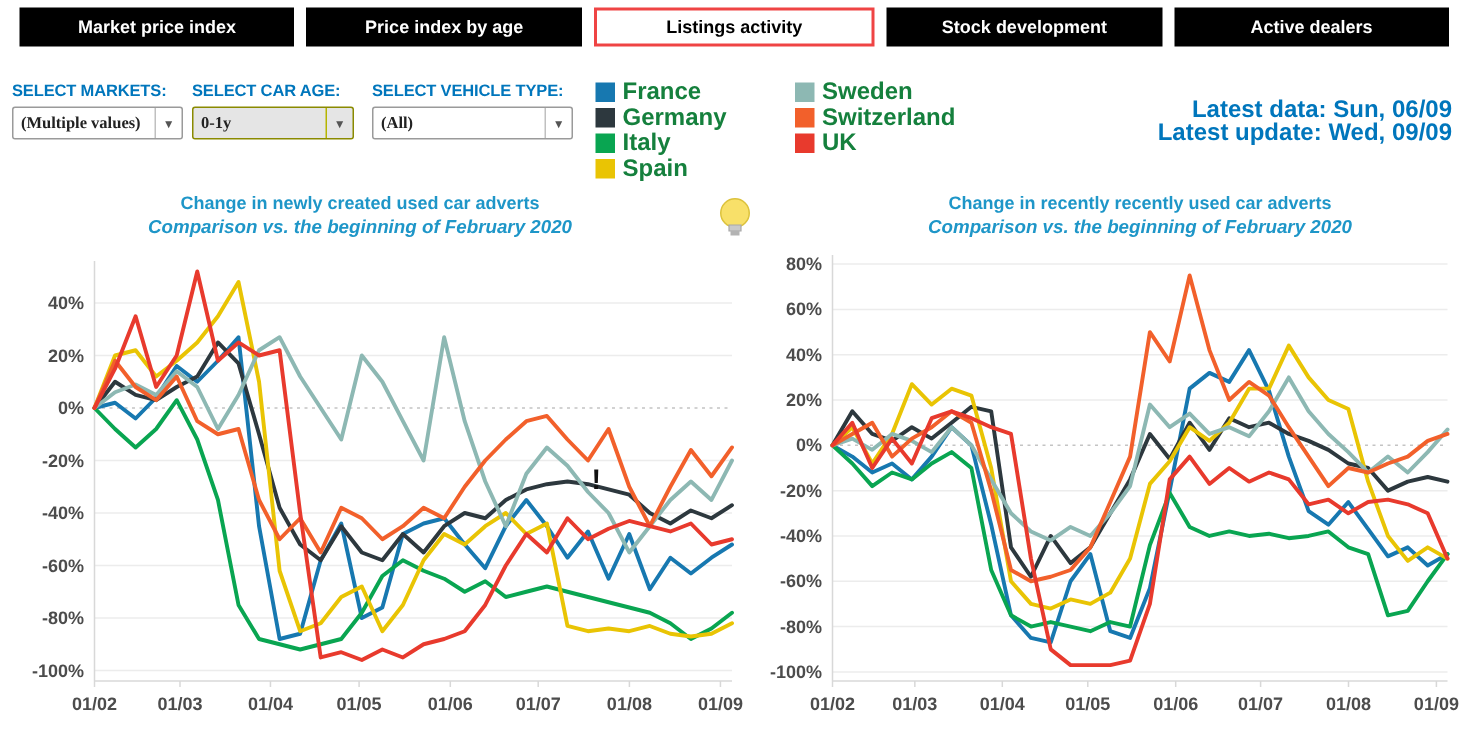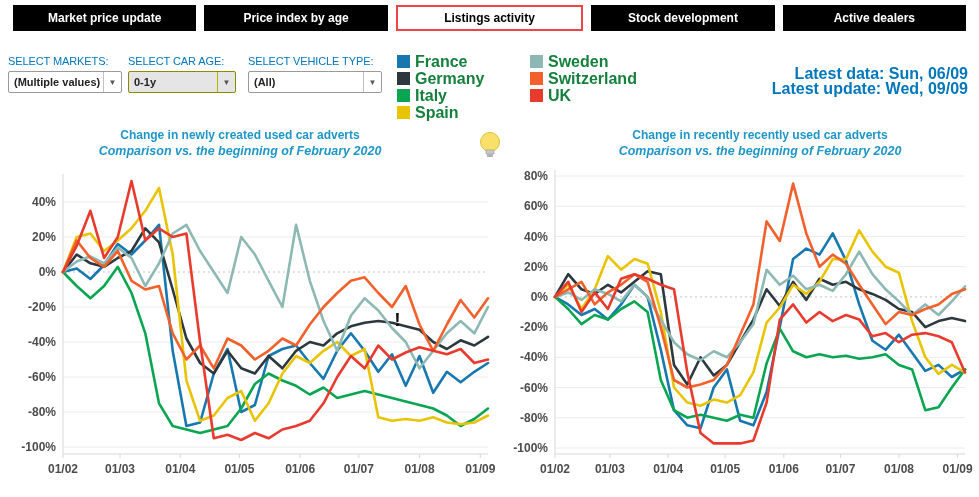--- a/index.html
+++ b/index.html
@@ -8,26 +8,26 @@
   #app { position:relative; width:979px; height:497px; background:#fff; overflow:hidden; }
 
   
   .tabbar { position:absolute; left:13px; top:5px; width:953px; display:flex; gap:8px; }
   .tab { flex:1 1 0; height:26px; background:#000; color:#fff; font-size:12px; font-weight:bold;
          display:flex; align-items:center; justify-content:center; cursor:pointer; }
   .tab.active { background:#fff; color:#000; border:2px solid #ef4444; }
 
   
   .filter { position:absolute; top:55px; }
-  .filter-label { font-size:11px; font-weight:normal; color:#0076bc; letter-spacing:-0.1px; margin-bottom:4px; }
+  .filter-label { font-size:11px; font-weight:bold; color:#0076bc; letter-spacing:-0.1px; margin-bottom:4px; }
   .dropdown { height:22px; background:#fff; border:1px solid #9a9a9a; border-radius:2px;
               display:flex; align-items:stretch; }
   .dropdown.highlight { background:#e5e5e5; border-color:#8a8a00; }
   .dropdown-value { flex:1; font-size:11px; font-weight:bold; color:#222; padding:4px 4px 0 5px;
-                    white-space:nowrap; overflow:hidden; }
+                    white-space:nowrap; overflow:hidden;font-family:Liberation Serif, serif; }
   .dropdown-arrow { width:18px; border-left:1px solid #c0c0c0; display:flex; align-items:center;
                     justify-content:center; font-size:8px; color:#555; }
 
   
   .legend-col { position:absolute; top:53px; }
   .legend-item { display:flex; align-items:center; height:17px; }
   .legend-swatch { width:13px; height:13px; margin-right:5px; }
   .legend-name { font-size:16px; font-weight:bold; color:#15803d; }
 
   
@@ -50,21 +50,21 @@
   .axis { stroke:#d8d8d8; stroke-width:1; }
   .ann  { font:bold 19px "Liberation Sans", sans-serif; fill:#111; text-anchor:middle; }
   svg { position:absolute; }
 </style>
 </head>
 <body>
 
 <div id="app">
 
   <div class="tabbar">
-    <div class="tab">Market price update</div>
+    <div class="tab">Market price index</div>
     <div class="tab">Price index by age</div>
     <div class="tab active">Listings activity</div>
     <div class="tab">Stock development</div>
     <div class="tab">Active dealers</div>
   </div>
 
   <div class="filter" style="left:8px; width:114px;">
     <div class="filter-label">SELECT MARKETS:</div>
     <div class="dropdown">
       <div class="dropdown-value">(Multiple values)</div>

